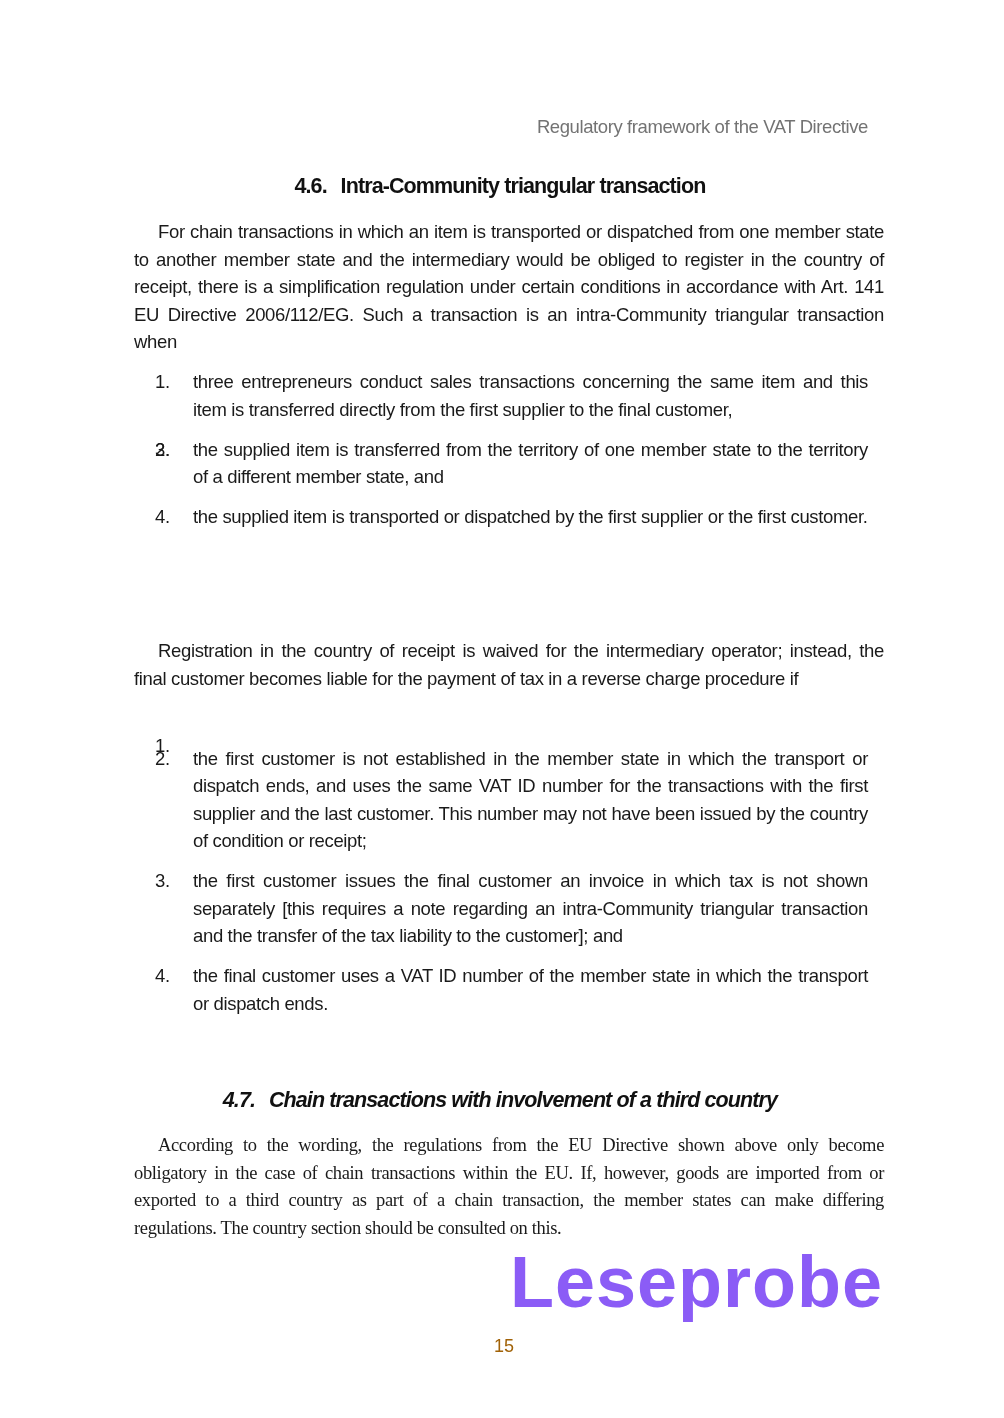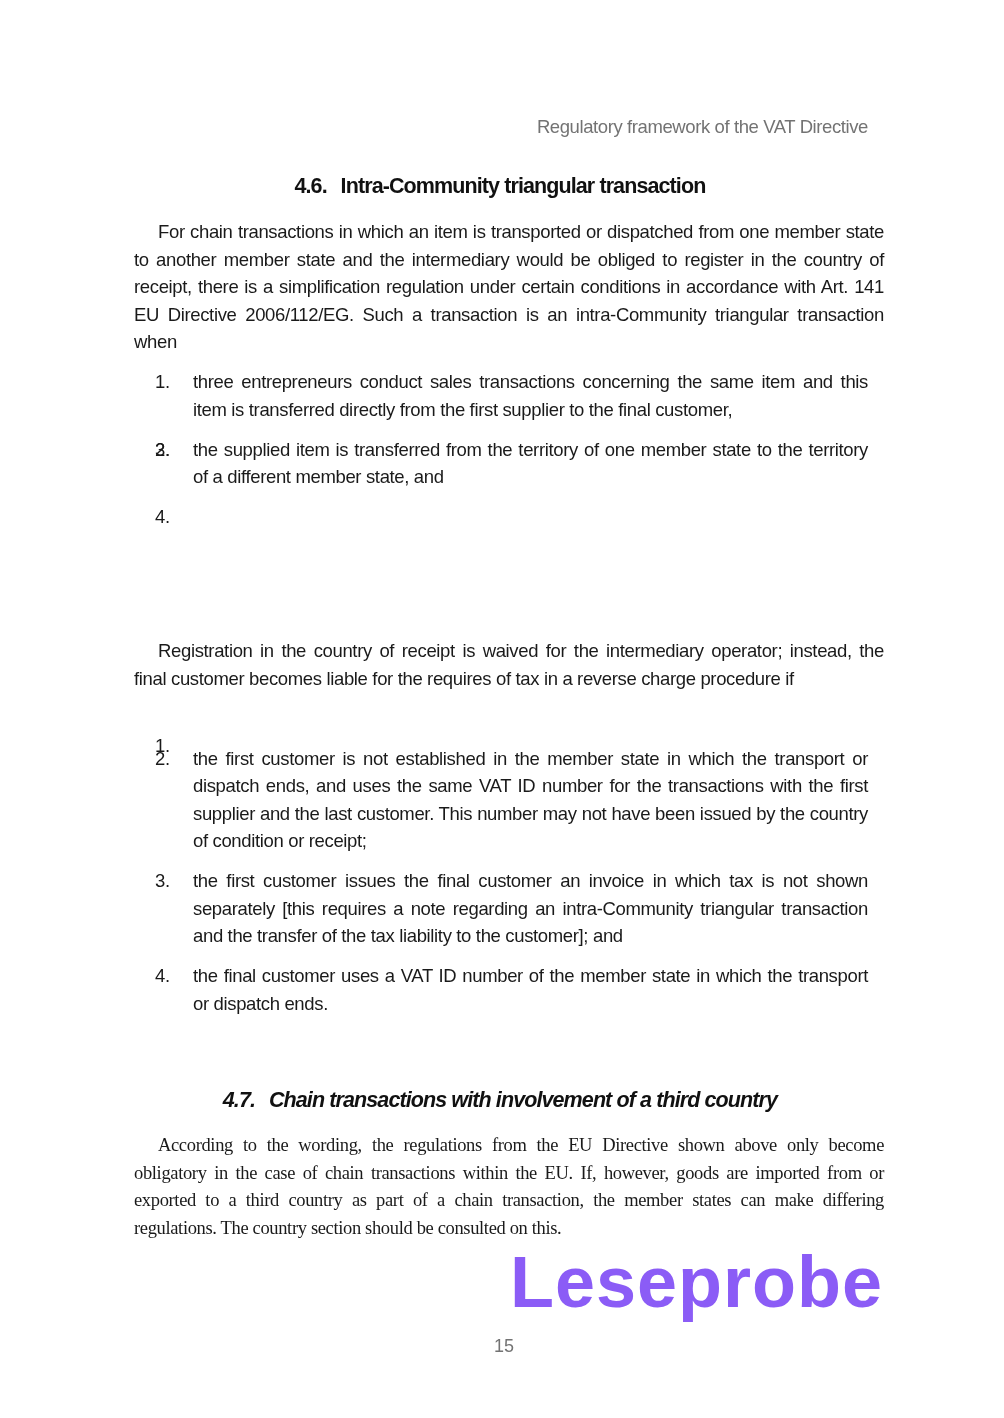--- a/index.html
+++ b/index.html
@@ -88,21 +88,21 @@
       letter-spacing: 1px;
       line-height: 1;
       color: #ffe6b8;
       white-space: nowrap;
     }
     .page-number {
       position: absolute;
       left: 494px;
       top: 1336px;
       font-size: 18px;
-      color: #737373;
+      color: #a16207;
     }
   </style>
 </head>
 <body>
 
 <div class="page">
 
   <div class="running-header">Regulatory framework of the VAT Directive</div>
 
   <h2 class="section-heading" style="top:174px;margin:0;">
@@ -118,24 +118,25 @@
     </li>
     <li class="list-item">
       <span class="marker">2.</span>
     </li>
     <li class="list-item">
       <span class="marker">3.</span>
       <span>the supplied item is transferred from the territory of one member state to the territory of a different member state, and</span>
     </li>
     <li class="list-item">
       <span class="marker">4.</span>
+      <span>the supplied item is transported or dispatched by the first supplier or the first customer.</span>
     </li>
   </ol>
 
-  <p class="para" style="top:637px;">Registration in the country of receipt is waived for the intermediary operator; instead, the final customer becomes liable for the requires of tax in a reverse charge procedure if</p>
+  <p class="para" style="top:637px;">Registration in the country of receipt is waived for the intermediary operator; instead, the final customer becomes liable for the payment of tax in a reverse charge procedure if</p>
 
   <ol class="list" style="top:732px;">
     <li class="list-item">
       <span class="marker">1.</span>
     </li>
     <li class="list-item">
       <span class="marker">2.</span>
       <span>the first customer is not established in the member state in which the transport or dispatch ends, and uses the same VAT ID number for the transactions with the first supplier and the last customer. This number may not have been issued by the country of condition or receipt;</span>
     </li>
     <li class="list-item">

